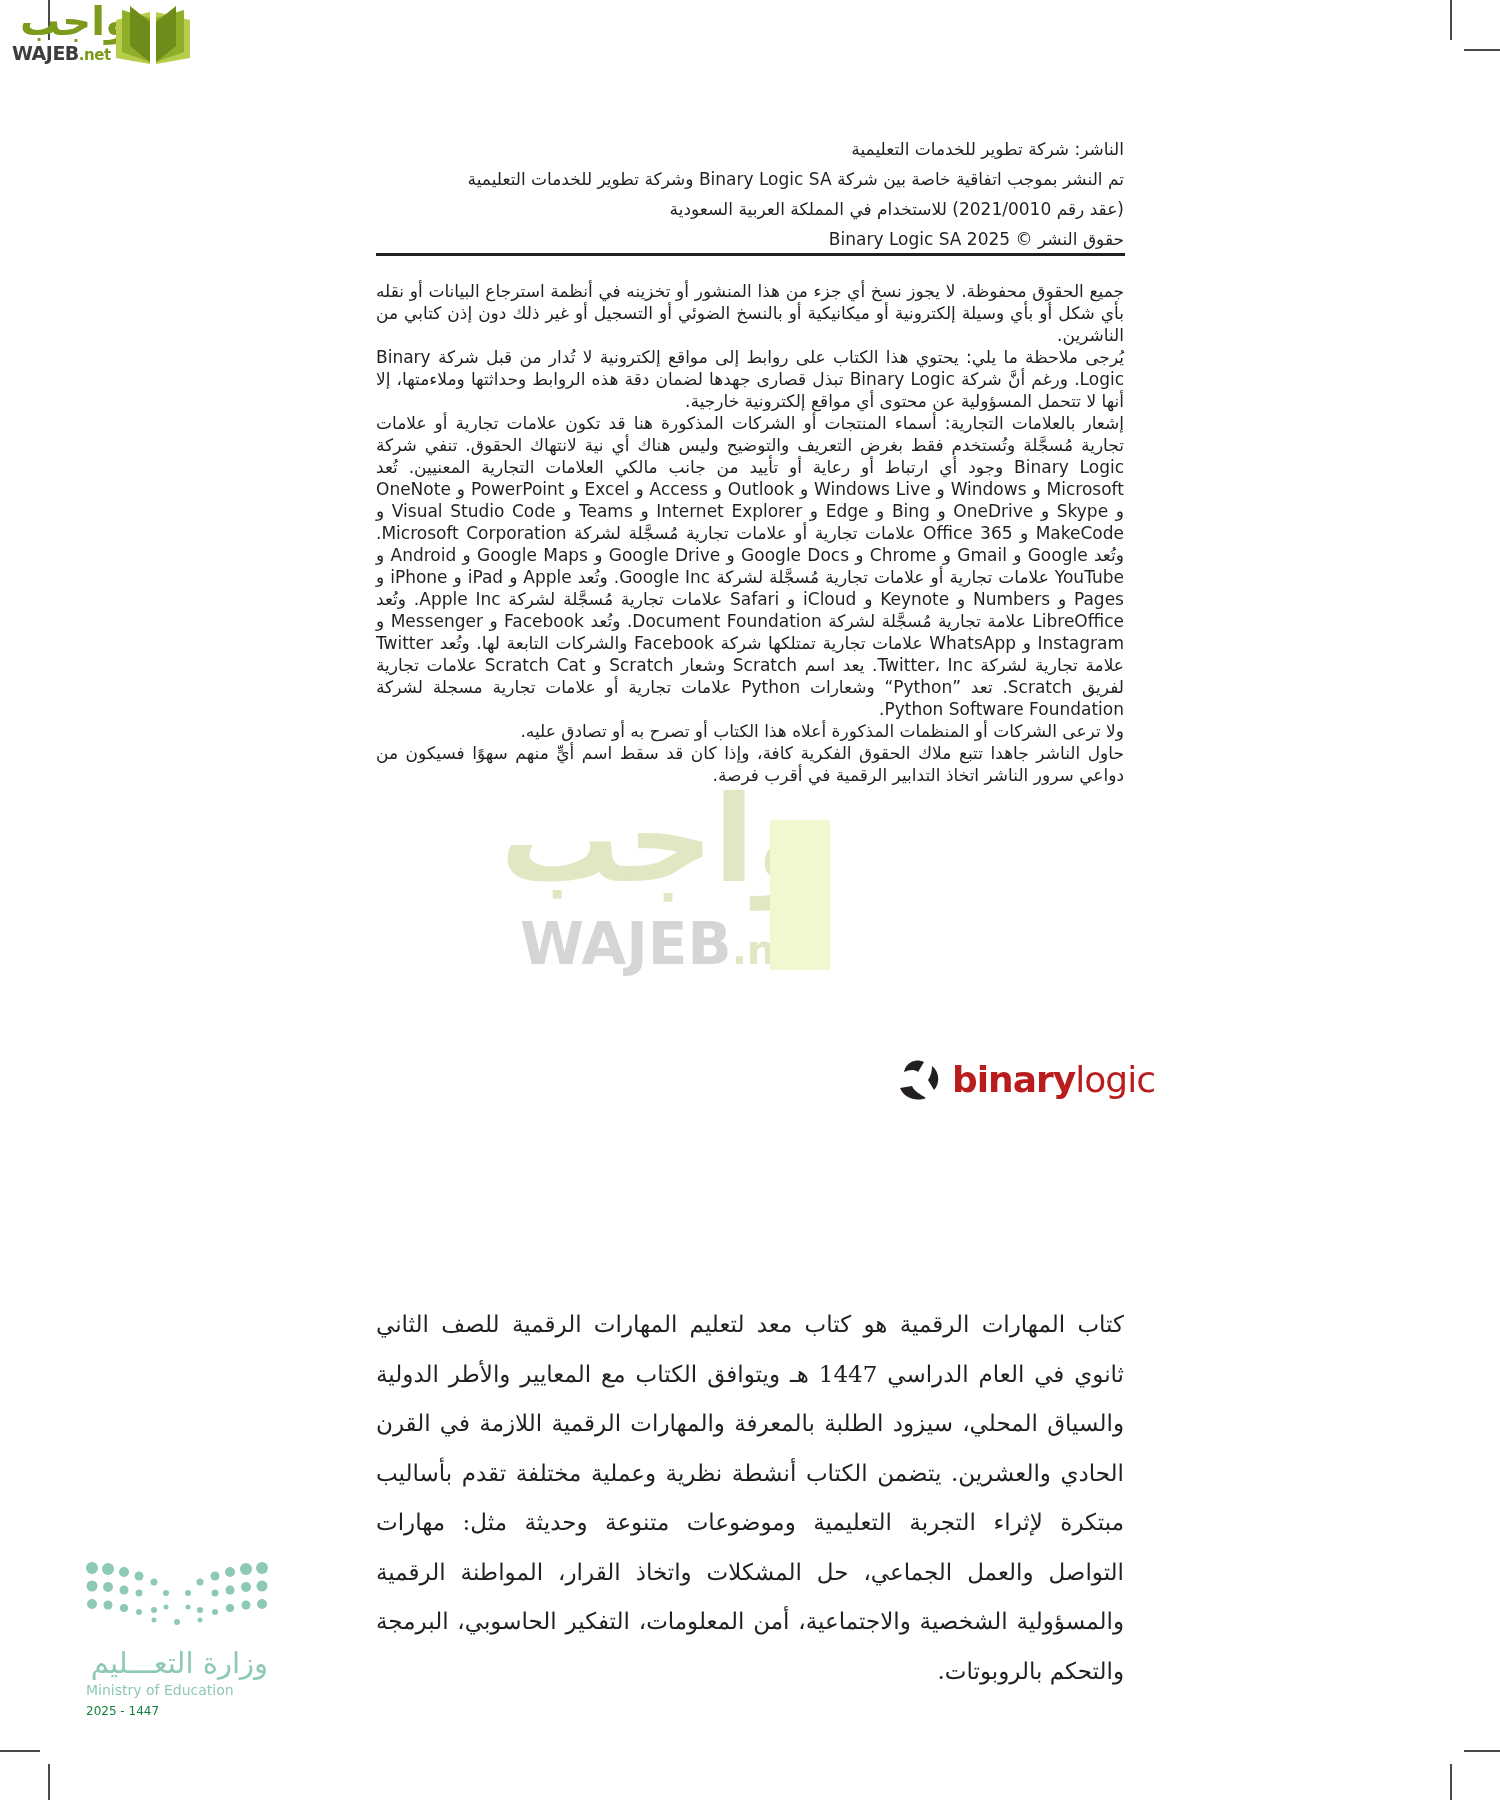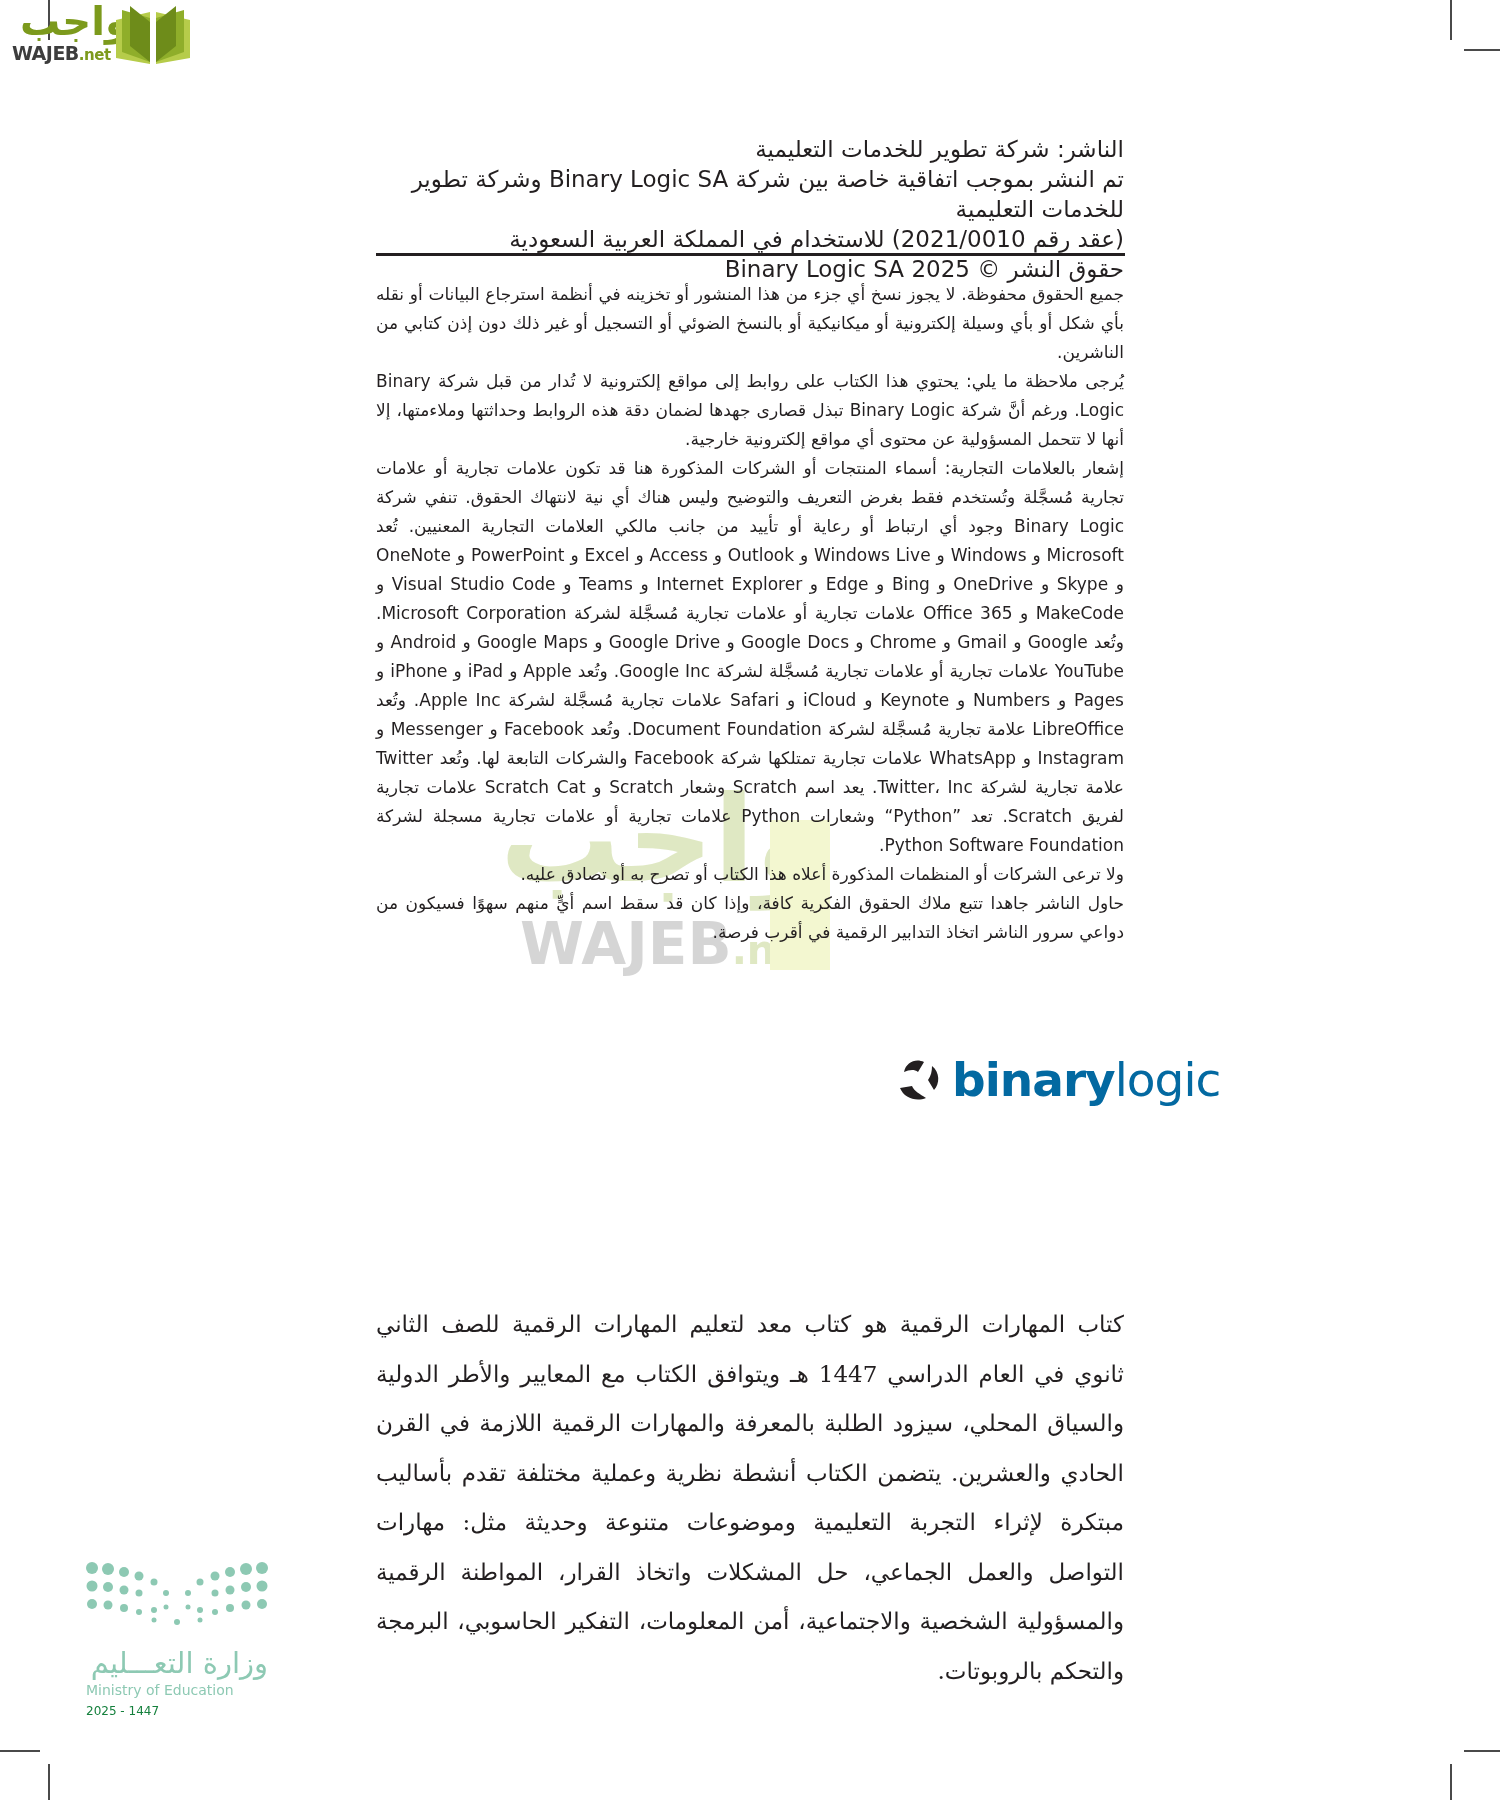--- a/index.html
+++ b/index.html
@@ -20,29 +20,29 @@
     .wajeb-book { position: absolute; left: 104px; top: 2px; }
 
     
     .watermark { position: absolute; left: 500px; top: 790px; width: 330px; height: 200px; opacity: 0.28; pointer-events: none; }
     .wm-ar { position: absolute; left: 0; top: -20px; font-size: 120px; font-weight: bold; color: #8fae2a; direction: rtl; }
     .wm-en { position: absolute; left: 20px; top: 120px; font-size: 58px; font-weight: bold; color: #6b6b6b; }
     .wm-en .net { font-size: 40px; color: #8fae2a; }
     .wm-book { position: absolute; left: 270px; top: 30px; }
 
     .content { position: absolute; left: 376px; width: 748px; direction: rtl; text-align: right; }
-    .pub-block { top: 134px; font-size: 23px; line-height: 30px; }
+    .pub-block { top: 134px; font-size: 17px; line-height: 30px; }
     .pub-block p { margin: 0; }
     .rule { position: absolute; left: 376px; top: 253px; width: 749px; height: 3px; background: #231f20; }
 
-    .legal { top: 280px; font-size: 17px; line-height: 29px; }
+    .legal { top: 280px; font-size: 17px; line-height: 22px; }
     .legal p { margin: 0; text-align: justify; text-align-last: right; }
 
     .binarylogic { position: absolute; left: 896px; top: 1054px; height: 50px; display: flex; align-items: center; gap: 10px; }
-    .bl-word { font-size: 47px; letter-spacing: -1px; color: #0369a1; font-family: "DejaVu Sans", sans-serif; }
+    .bl-word { font-size: 36px; letter-spacing: -1px; color: #b91c1c; font-family: "DejaVu Sans", sans-serif; }
     .bl-word b { font-weight: bold; }
     .bl-word span { font-weight: normal; }
 
     .summary { top: 1300px; font-size: 23px; line-height: 49.5px; font-weight: normal; font-family: "DejaVu Serif", serif; }
     .summary p { margin: 0; text-align: justify; text-align-last: right; }
 
     .moe { position: absolute; left: 86px; top: 1560px; width: 190px; }
     .moe-ar { position: absolute; left: 0; top: 86px; font-size: 29px; color: #8dc9b3; direction: rtl; width: 182px; text-align: right; }
     .moe-en { position: absolute; left: 0; top: 122px; font-size: 14px; color: #8dc9b3; white-space: nowrap; }
     .moe-year { position: absolute; left: 0; top: 144px; font-size: 12px; color: #15803d; white-space: nowrap; }

